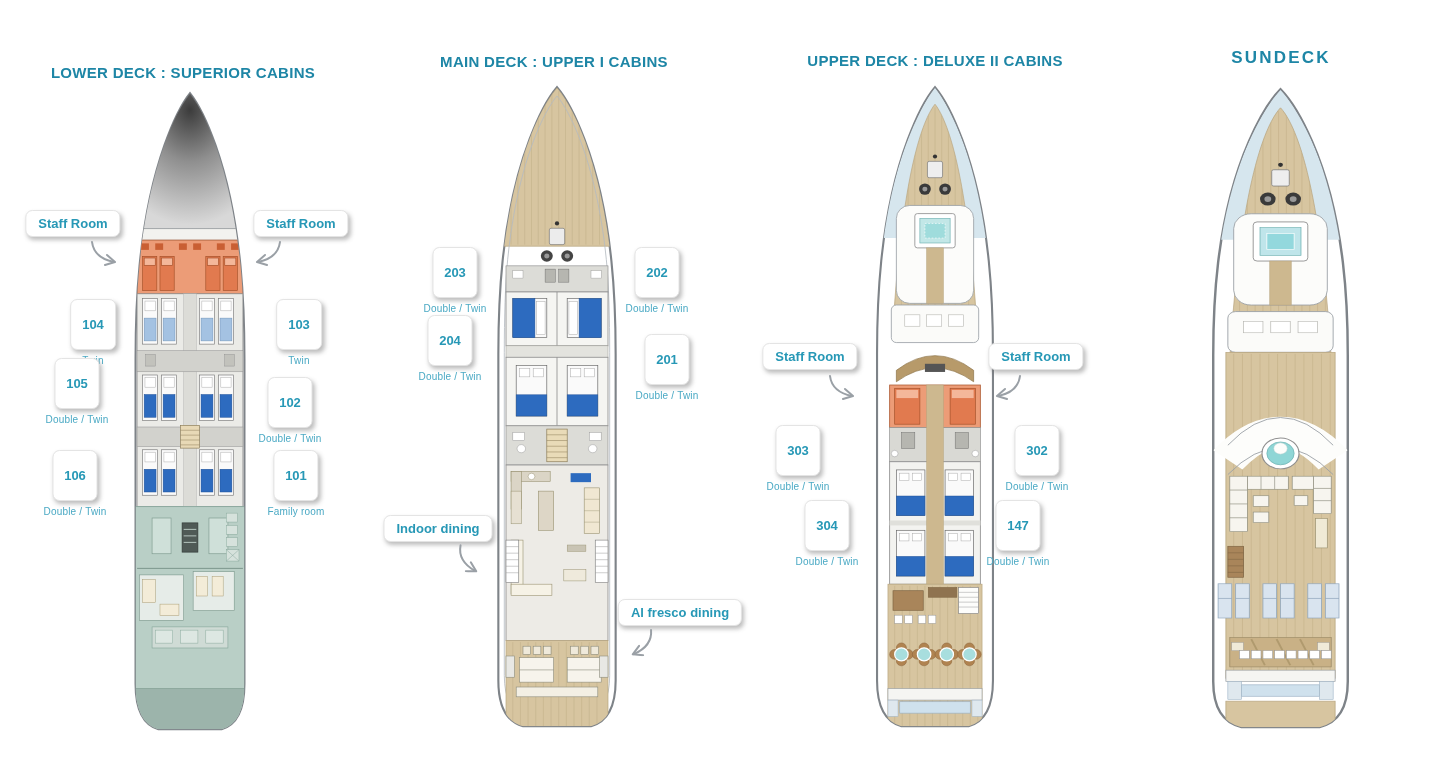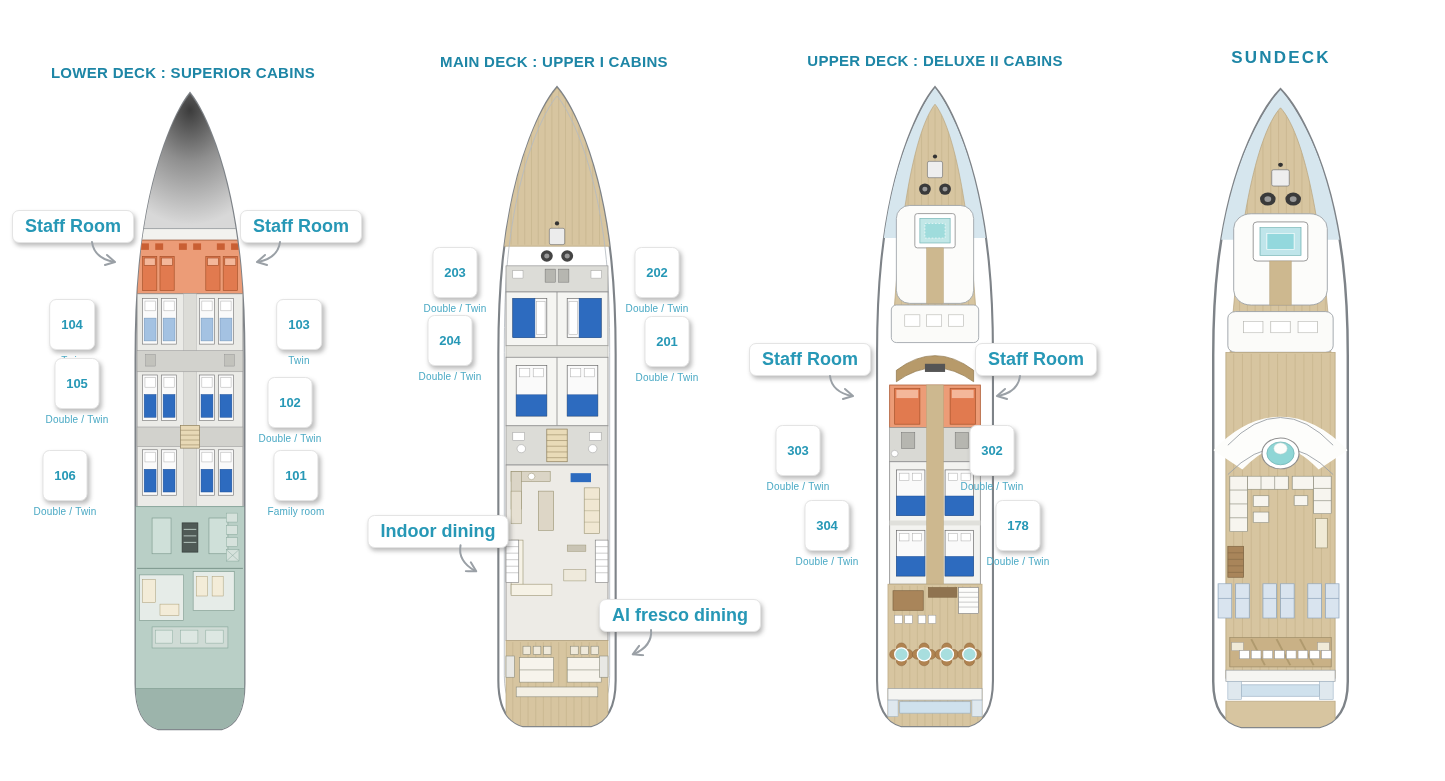--- a/index.html
+++ b/index.html
@@ -7,21 +7,21 @@
           font-family:Liberation Sans, sans-serif;}
   .deck-group{position:absolute;left:0;top:0;}
   .deck-title{position:absolute;transform:translateX(-50%);white-space:nowrap;
               font-weight:bold;font-size:15px;color:#1e86a6;letter-spacing:.3px;}
   .deck-title.sun{font-size:17px;letter-spacing:2.2px;text-align:right;}
   .deck-svg{position:absolute;display:block;}
   .lbl{position:absolute;transform:translateX(-50%);text-align:center;}
   .badge{display:inline-block;background:#ffffff;border:1px solid #e4e4e4;border-radius:7px;
          padding:17px 11px;font-size:13px;font-weight:bold;color:#2798b6;white-space:nowrap;
          box-shadow:2px 3px 4px rgba(110,110,110,.45);}
-  .badge.room{font-weight:600;font-size:18px;padding:5px 12px;}
+  .badge.room{font-weight:600;font-size:13px;padding:5px 12px;}
   .cabtype{margin-top:5px;font-size:10px;color:#4aa9c4;white-space:nowrap;letter-spacing:.2px;}
   .arrow{position:absolute;}
   .flip{transform:scaleX(-1);}
   .rot{transform:rotate(18deg);}
   .fliprot{transform:scaleX(-1) rotate(12deg);}
 </style>
 </head>
 <body>
 
 <div id="canvas">
@@ -164,37 +164,37 @@
     <div class="lbl" style="left:301px;top:210px">
       <div class="badge room">Staff Room</div>
     </div>
     <span class="arrow flip" style="left:252px;top:240px">
       <svg width="34" height="26" viewBox="0 0 34 26">
           <path d="M6,2 Q8,18 28,22" fill="none" stroke="#9aa0a6" stroke-width="2" stroke-linecap="round"></path>
           <path d="M21,15 L29,22 L19,25" fill="none" stroke="#9aa0a6" stroke-width="2" stroke-linejoin="round" stroke-linecap="round"></path>
         </svg>
     </span>
 
-    <div class="lbl" style="left:72px;top:299px">
+    <div class="lbl" style="left:93px;top:299px">
       <div class="badge">104</div>
       <div class="cabtype">Twin</div>
     </div>
     <div class="lbl" style="left:299px;top:299px">
       <div class="badge">103</div>
       <div class="cabtype">Twin</div>
     </div>
     <div class="lbl" style="left:77px;top:358px">
       <div class="badge">105</div>
       <div class="cabtype">Double / Twin</div>
     </div>
     <div class="lbl" style="left:290px;top:377px">
       <div class="badge">102</div>
       <div class="cabtype">Double / Twin</div>
     </div>
-    <div class="lbl" style="left:65px;top:450px">
+    <div class="lbl" style="left:75px;top:450px">
       <div class="badge">106</div>
       <div class="cabtype">Double / Twin</div>
     </div>
     <div class="lbl" style="left:296px;top:450px">
       <div class="badge">101</div>
       <div class="cabtype">Family room</div>
     </div>
   </div>
 
   <div class="deck-group">
@@ -351,21 +351,21 @@
       <div class="cabtype">Double / Twin</div>
     </div>
     <div class="lbl" style="left:657px;top:247px">
       <div class="badge">202</div>
       <div class="cabtype">Double / Twin</div>
     </div>
     <div class="lbl" style="left:450px;top:315px">
       <div class="badge">204</div>
       <div class="cabtype">Double / Twin</div>
     </div>
-    <div class="lbl" style="left:667px;top:316px">
+    <div class="lbl" style="left:667px;top:334px">
       <div class="badge">201</div>
       <div class="cabtype">Double / Twin</div>
     </div>
     <div class="lbl" style="left:438px;top:515px">
       <div class="badge room">Indoor dining</div>
     </div>
     <span class="arrow rot" style="left:450px;top:546px">
       <svg width="34" height="26" viewBox="0 0 34 26">
           <path d="M6,2 Q8,18 28,22" fill="none" stroke="#9aa0a6" stroke-width="2" stroke-linecap="round"></path>
           <path d="M21,15 L29,22 L19,25" fill="none" stroke="#9aa0a6" stroke-width="2" stroke-linejoin="round" stroke-linecap="round"></path>
@@ -560,30 +560,30 @@
       <svg width="34" height="26" viewBox="0 0 34 26">
           <path d="M6,2 Q8,18 28,22" fill="none" stroke="#9aa0a6" stroke-width="2" stroke-linecap="round"></path>
           <path d="M21,15 L29,22 L19,25" fill="none" stroke="#9aa0a6" stroke-width="2" stroke-linejoin="round" stroke-linecap="round"></path>
         </svg>
     </span>
 
     <div class="lbl" style="left:798px;top:425px">
       <div class="badge">303</div>
       <div class="cabtype">Double / Twin</div>
     </div>
-    <div class="lbl" style="left:992px;top:425px">
+    <div class="lbl" style="left:1037px;top:425px">
       <div class="badge">302</div>
       <div class="cabtype">Double / Twin</div>
     </div>
     <div class="lbl" style="left:827px;top:500px">
       <div class="badge">304</div>
       <div class="cabtype">Double / Twin</div>
     </div>
     <div class="lbl" style="left:1018px;top:500px">
-      <div class="badge">178</div>
+      <div class="badge">147</div>
       <div class="cabtype">Double / Twin</div>
     </div>
   </div>
 
   <div class="deck-group">
     <div class="deck-title sun" style="left:1281px;top:48px">SUNDECK</div>
 
     <svg class="deck-svg" style="left:1183px;top:85px" width="195" height="652" viewBox="0 0 200 800" preserveAspectRatio="none">
       <defs>
         <clipPath id="hull4">

